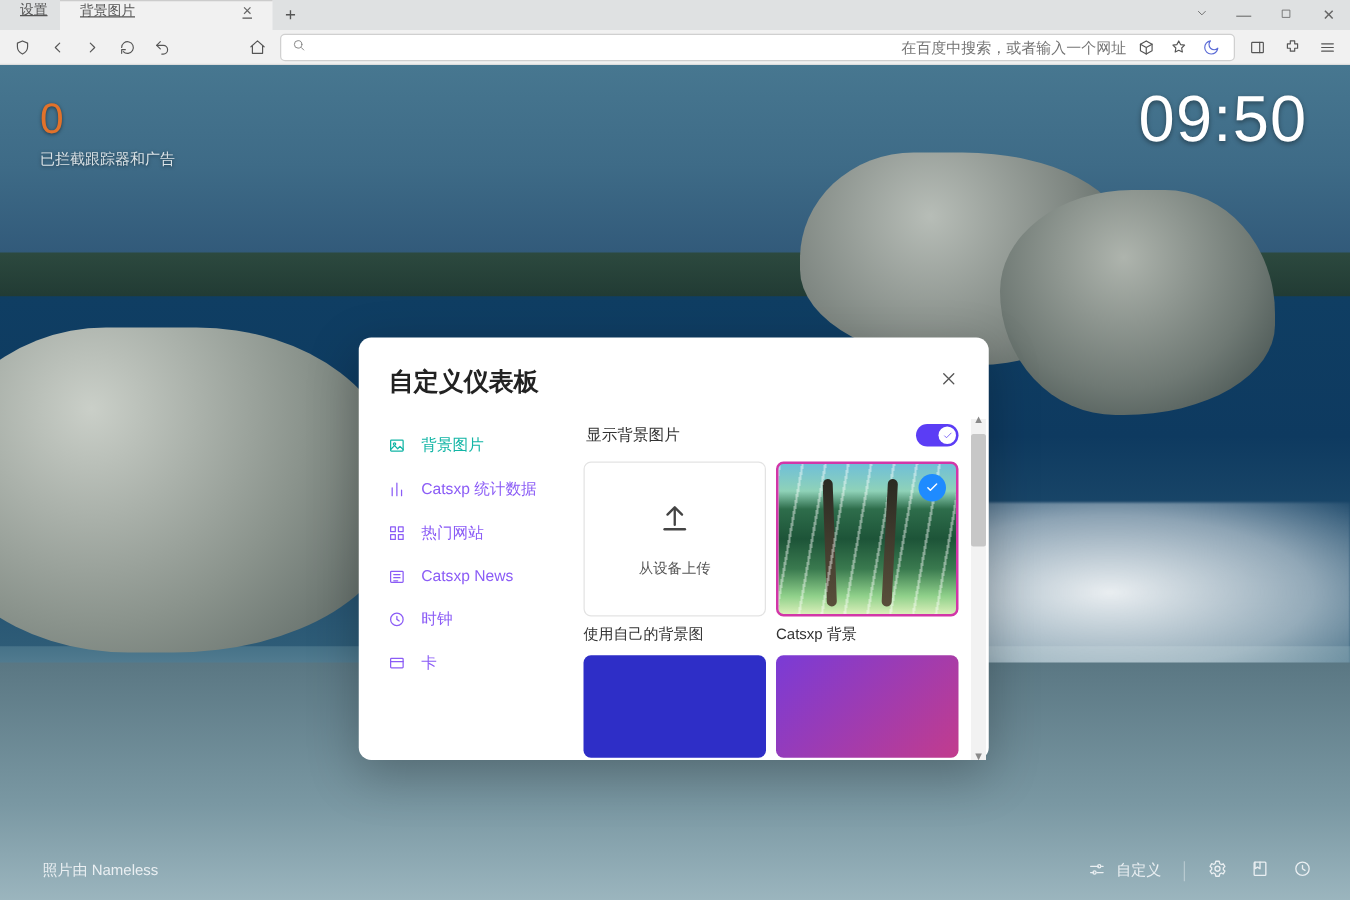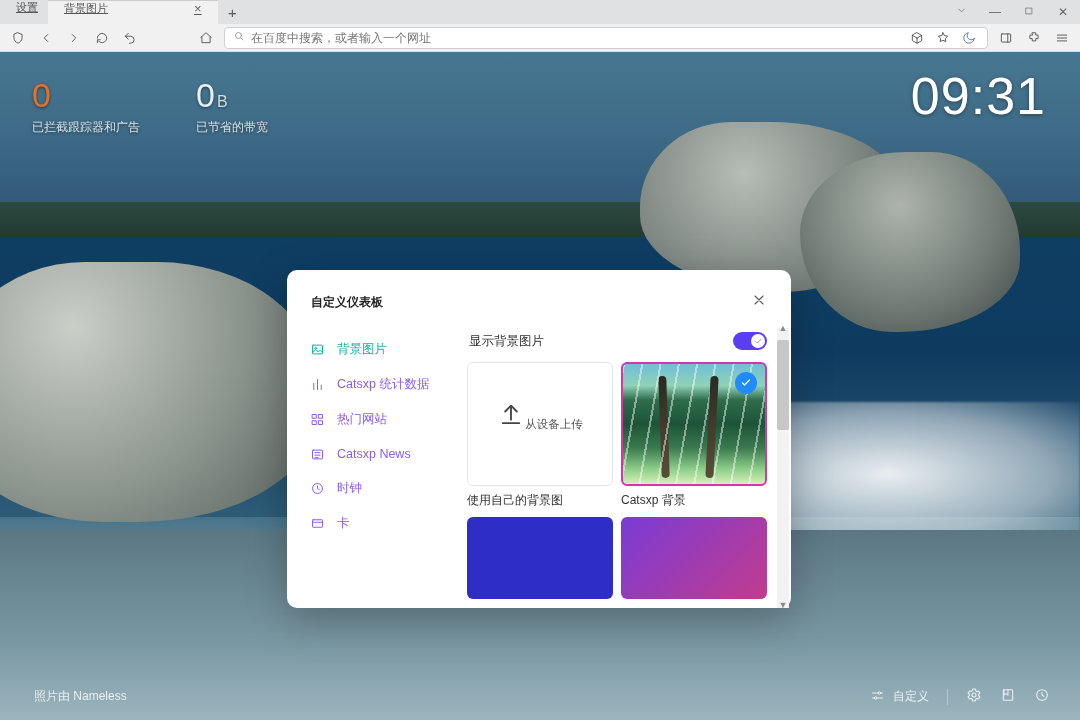--- a/index.html
+++ b/index.html
@@ -12,21 +12,21 @@
 .tabbar .tab .close { margin-left: 80px; font-size: 13px; color: #666; }
 .tabbar .addtab { padding: 0 10px; color: #555; font-size: 15px; }
 .tabbar .windowctl { margin-left: auto; display: flex; gap: 0; }
 .tabbar .windowctl span { width: 34px; text-align: center; color: #666; font-size: 12px; }
 
 
 .toolbar { height: 28px; background: #f1f1f1; display: flex; align-items: center; padding: 0 8px; gap: 8px; border-bottom: 1px solid #ddd; }
 .toolbar .iconbtn { width: 20px; height: 20px; display: flex; align-items: center; justify-content: center; color: #555; }
 .toolbar .iconbtn svg { width: 14px; height: 14px; }
 .addr { flex: 1; display: flex; align-items: center; background: #fff; border: 1px solid #d0d0d0; border-radius: 4px; height: 22px; padding: 0 8px; gap: 6px; color: #888; font-size: 12px; }
-.addr input { border: none; outline: none; flex: 1; font-size: 12px; color: #15803d; background: transparent; }
+.addr input { border: none; outline: none; flex: 1; font-size: 12px; color: #15803d; background: transparent; text-align: right; }
 
 
 .ntp { position: relative; height: calc(720px - 24px - 28px); background:
   linear-gradient(180deg,
     #477790 0%,
     #3e6b87 12%,
     #2f5677 25%,
     #1e3f66 45%,
     #133457 55%,
     #1d4a68 62%,
@@ -61,36 +61,36 @@
 .footer { position: absolute; bottom: 14px; left: 4px; right: 0; display: flex; align-items: center; padding: 0 30px; color: #eaeff2; font-size: 12px; }
 .footer .credit { }
 .footer .right { margin-left: auto; display: flex; align-items: center; gap: 18px; }
 .footer .divider { width: 1px; height: 16px; background: rgba(255,255,255,.35); }
 .footer .iconbtn svg { width: 16px; height: 16px; stroke: #eaeff2; }
 .footer .custom { display: flex; align-items: center; gap: 8px; }
 
 
 .modal { position: absolute; left: 287px; top: 218px; width: 504px; height: 338px; background: #fff; border-radius: 10px; box-shadow: 0 12px 40px rgba(0,0,0,.25); display: flex; flex-direction: column; }
 .modal .hdr { display: flex; align-items: center; padding: 22px 24px 8px 24px; }
-.modal .hdr h2 { font-size: 12px; font-weight: 600; color: #222; }
+.modal .hdr h2 { font-size: 20px; font-weight: 600; color: #222; }
 .modal .hdr .x { margin-left: auto; color: #555; }
 .modal .body { flex: 1; display: flex; overflow: hidden; }
 .sidebar { width: 178px; padding: 12px 0; }
 .sidebar .item { display: flex; align-items: center; gap: 12px; padding: 9px 10px 9px 22px; font-size: 12.5px; color: #8b5cf6; cursor: pointer; }
 .sidebar .item.active { color: #12b5a5; }
 .sidebar .item .ic { width: 16px; height: 16px; display: flex; align-items: center; justify-content: center; }
 .sidebar .item .ic svg { width: 15px; height: 15px; }
 .content { flex: 1; padding: 12px 6px 0 2px; overflow-y: auto; position: relative; }
 .content .toprow { display: flex; align-items: center; padding: 0 18px 12px 2px; font-size: 12.5px; color: #333; }
 .toggle { margin-left: auto; width: 34px; height: 18px; border-radius: 10px; background: #5b3df5; position: relative; }
 .toggle .knob { position: absolute; right: 2px; top: 2px; width: 14px; height: 14px; background: #fff; border-radius: 50%; display: flex; align-items: center; justify-content: center; }
 .toggle .knob svg { width: 9px; height: 9px; }
 .grid { display: grid; grid-template-columns: 1fr 1fr; gap: 8px 8px; padding-right: 18px; }
 .card { border-radius: 6px; height: 124px; position: relative; }
-.card.upload { border: 1px solid #e3e3e3; display: flex; flex-direction: row; align-items: center; justify-content: center; color: #444; }
+.card.upload { border: 1px solid #e3e3e3; display: flex; flex-direction: column; align-items: center; justify-content: center; color: #444; }
 .card.upload svg { width: 28px; height: 28px; margin-bottom: 18px; }
 .card.upload .cap { font-size: 11.5px; color: #555; }
 .card.preset { border: 2px solid #d236a8; overflow: hidden; background:
   linear-gradient(180deg, #6fbfd8 0%, #8fd2b8 18%, #2e6d4b 30%, #1d5438 50%, #3a7a4f 70%, #8fd08a 88%, #d9efb9 100%); }
 .card.preset::before,
 .card.preset::after { content: ""; position: absolute; top: 10%; bottom: 5%; width: 8px; background: linear-gradient(180deg, #2a2a22, #594e3a); border-radius: 4px; }
 .card.preset::before { left: 26%; transform: rotate(-2deg); }
 .card.preset::after { left: 60%; transform: rotate(3deg); }
 .rays { position: absolute; inset: 0; background:
   repeating-linear-gradient(100deg, rgba(255,255,255,.45) 0 2px, rgba(255,255,255,0) 2px 18px); mix-blend-mode: screen; }
@@ -223,27 +223,23 @@
   <div class="rock rock2b"></div>
   <div class="foam"></div>
   <div class="wet"></div>
   <div class="rock rock1"></div>
 
   <div class="stats">
     <div class="stat">
       <div class="val"><span class="num">0</span><span class="unit"></span></div>
       <div class="lbl">已拦截跟踪器和广告</div>
     </div>
-    <div class="stat">
-      <div class="val"><span class="num">0</span><span class="unit">B</span></div>
-      <div class="lbl">已节省的带宽</div>
-    </div>
-  </div>
-
-  <div class="clock">09:31</div>
+  </div>
+
+  <div class="clock">09:50</div>
 
   <div class="footer">
     <div class="credit">照片由 Nameless</div>
     <div class="right">
       <div class="custom">
         <span><svg viewBox="0 0 24 24" width="15" height="15">
               <path d="M4 8h10M18 8h2M4 16h4M12 16h8"></path>
               <circle cx="15" cy="8" r="2"></circle>
               <circle cx="9" cy="16" r="2"></circle>
             </svg></span>

